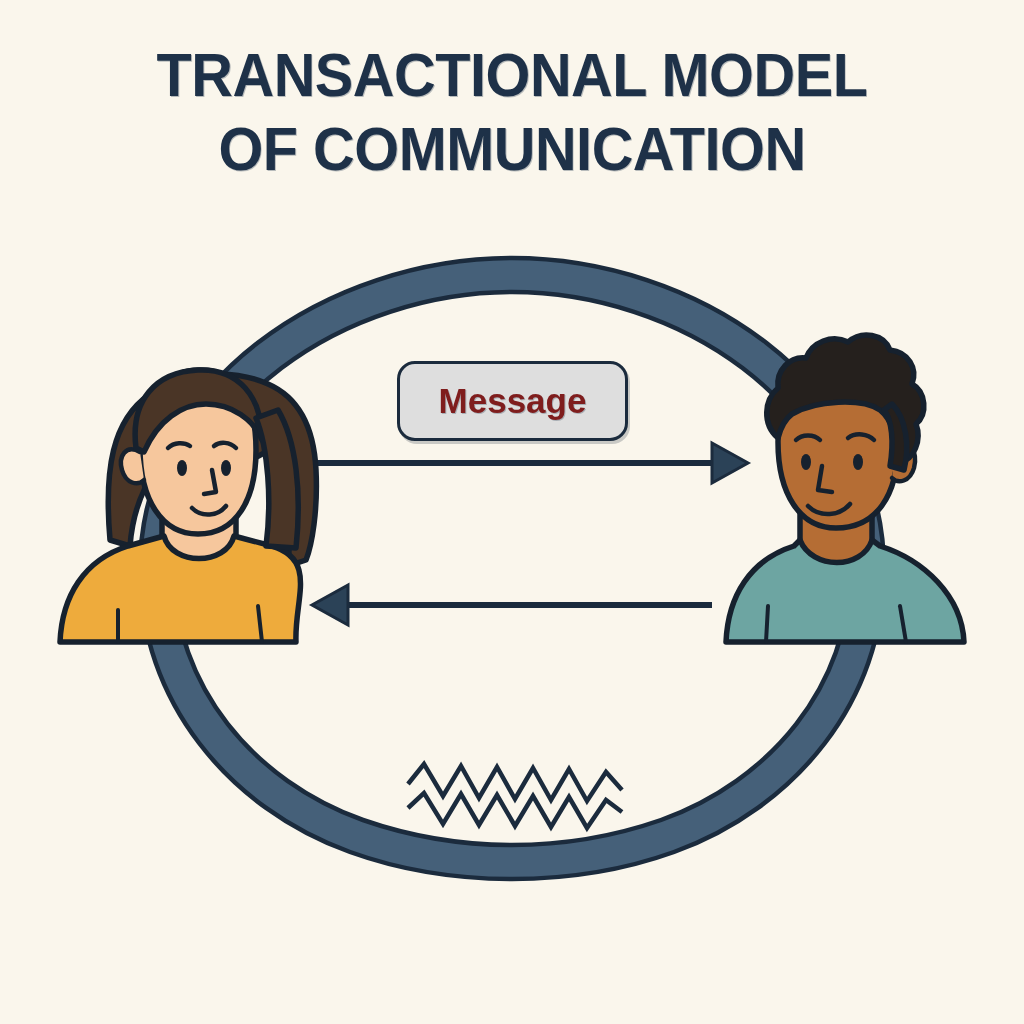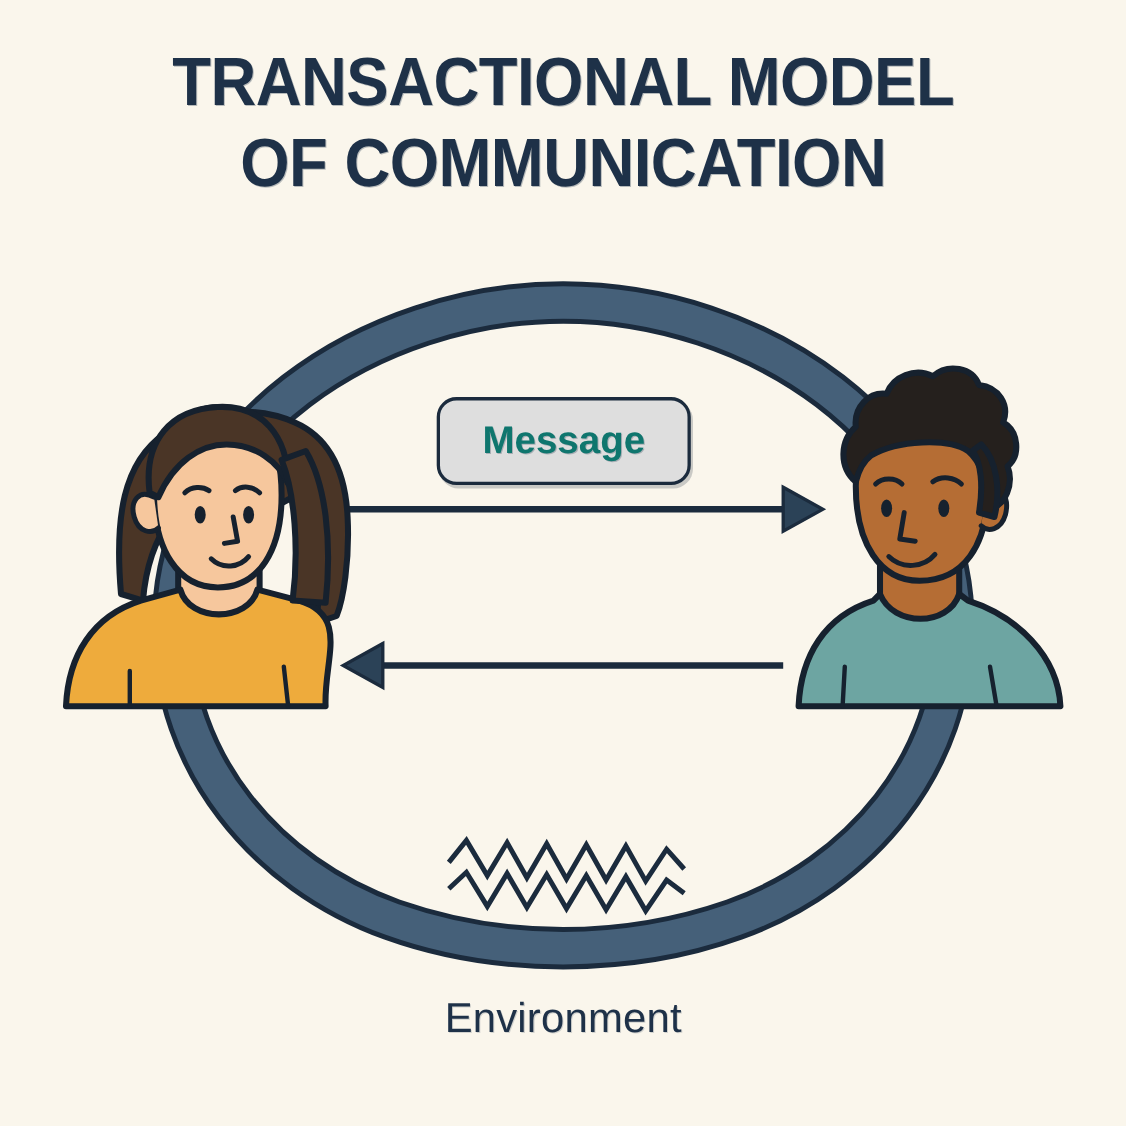--- a/index.html
+++ b/index.html
@@ -31,21 +31,21 @@
     transform-origin:center;
     text-shadow:1px 1px 0 rgba(30,49,72,0.30);
   }
 
   
   .chip{
     position:absolute;
     background:#dedede;
     border:3.5px solid #1b2b3d;
     border-radius:18px;
-    color:#0f766e;
+    color:#7f1d1d;
     font-weight:bold;
     display:flex;align-items:center;justify-content:center;
     box-shadow:2px 3px 0 rgba(27,43,61,0.22);
     box-sizing:border-box;
   }
   #chip-message{left:397px;top:361px;width:231px;height:80px;font-size:35px;}
   #chip-noise{left:397px;top:633px;width:231px;height:80px;font-size:35px;}
   .chip span{text-shadow:1px 1px 0 rgba(30,49,72,0.28);}
 
   
@@ -211,15 +211,14 @@
   <div id="title-block">
     <span class="tline">TRANSACTIONAL MODEL</span>
     <span class="tline">OF COMMUNICATION</span>
   </div>
 
   <div class="chip" id="chip-message">
     <span>Message</span>
   </div>
 
 
-  <div id="label-environment">Environment</div>
 
 </div>
 
 </body></html>

